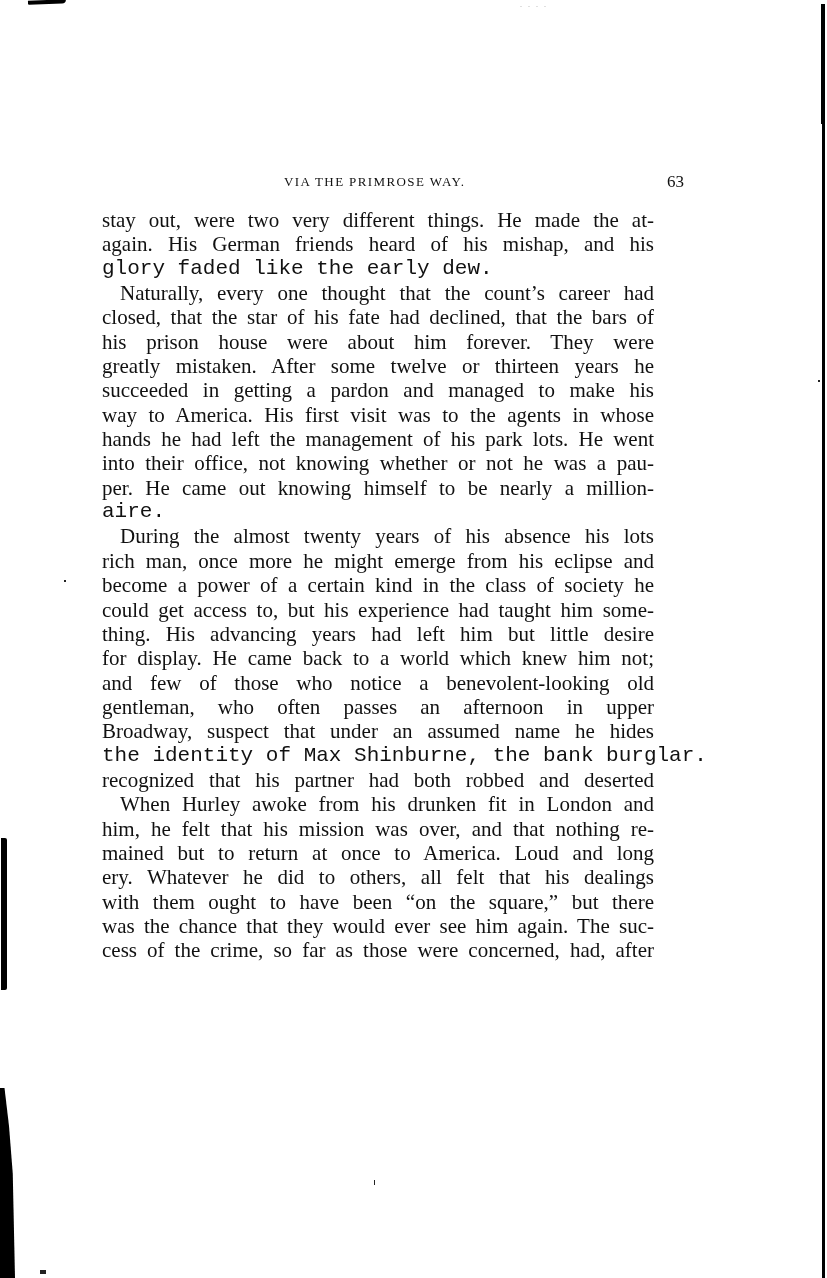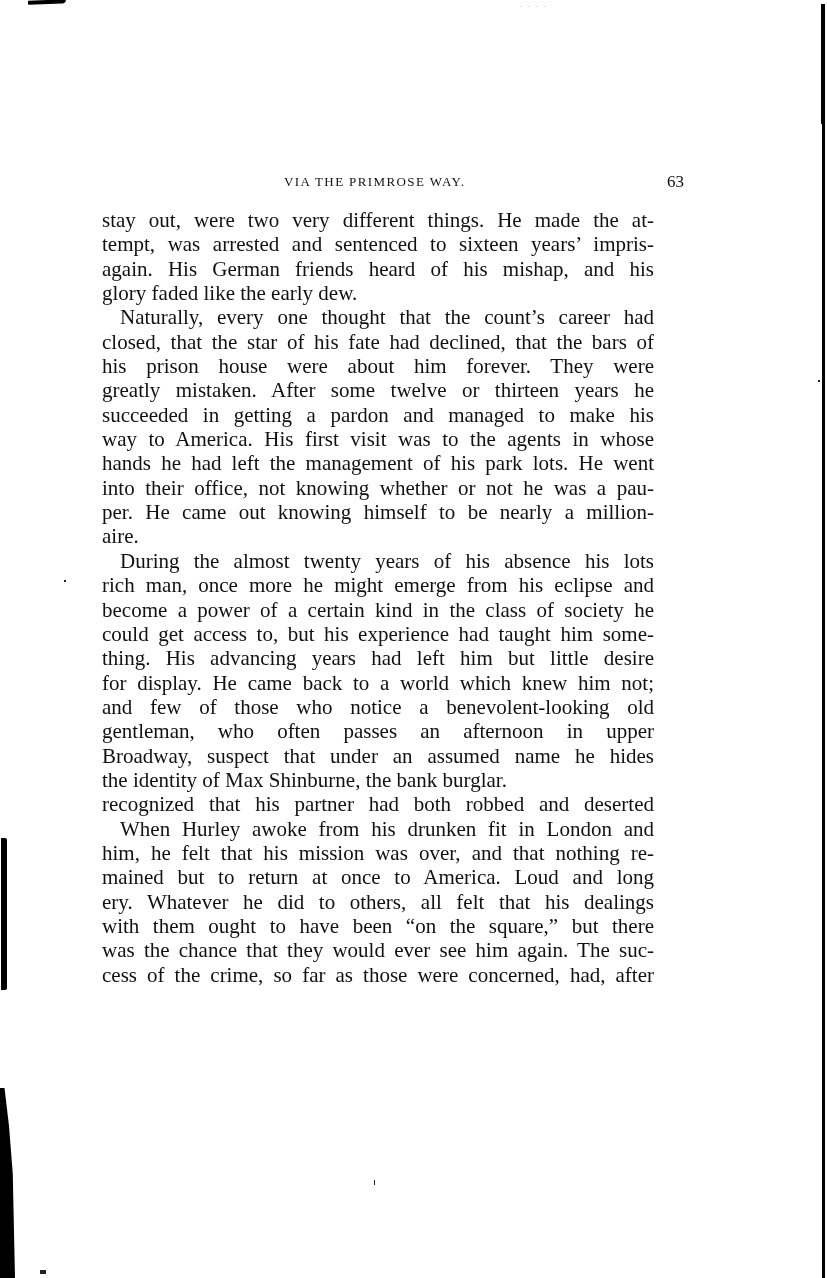--- a/index.html
+++ b/index.html
@@ -57,20 +57,21 @@
       display: block;
       height: 24.35px;
       line-height: 24.35px;
       font-size: 21px;
       white-space: nowrap;
       text-align: justify;
       text-align-last: justify;
     }
     .line.last {
       text-align-last: left;
+      font-family: Liberation Mono, monospace;
     }
     .line.indent {
       padding-left: 18px;
     }
     
     .artifact {
       position: absolute;
       background: #000;
     }
     .top-left-smudge {
@@ -122,21 +123,20 @@
   <div class="speck" style="left:818px;top:380px;"></div>
   <div class="speck" style="left:374px;top:1180px;width:1px;height:5px;"></div>
 
   <div class="running-head">
     <span class="running-title">Via the Primrose Way.</span>
     <span class="page-number">63</span>
   </div>
 
   <div class="body-text">
     <span class="line">stay out, were two very different things.  He made the at-</span>
-    <span class="line">tempt, was arrested and sentenced to sixteen years’ impris-</span>
     <span class="line">again.  His German friends heard of his mishap, and his</span>
     <span class="line last">glory faded like the early dew.</span>
 
     <span class="line indent">Naturally, every one thought that the count’s career had</span>
     <span class="line">closed, that the star of his fate had declined, that the bars of</span>
     <span class="line">his prison house were about him forever.  They were</span>
     <span class="line">greatly mistaken.  After some twelve or thirteen years he</span>
     <span class="line">succeeded in getting a pardon and managed to make his</span>
     <span class="line">way to America.  His first visit was to the agents in whose</span>
     <span class="line">hands he had left the management of his park lots.  He went</span>

